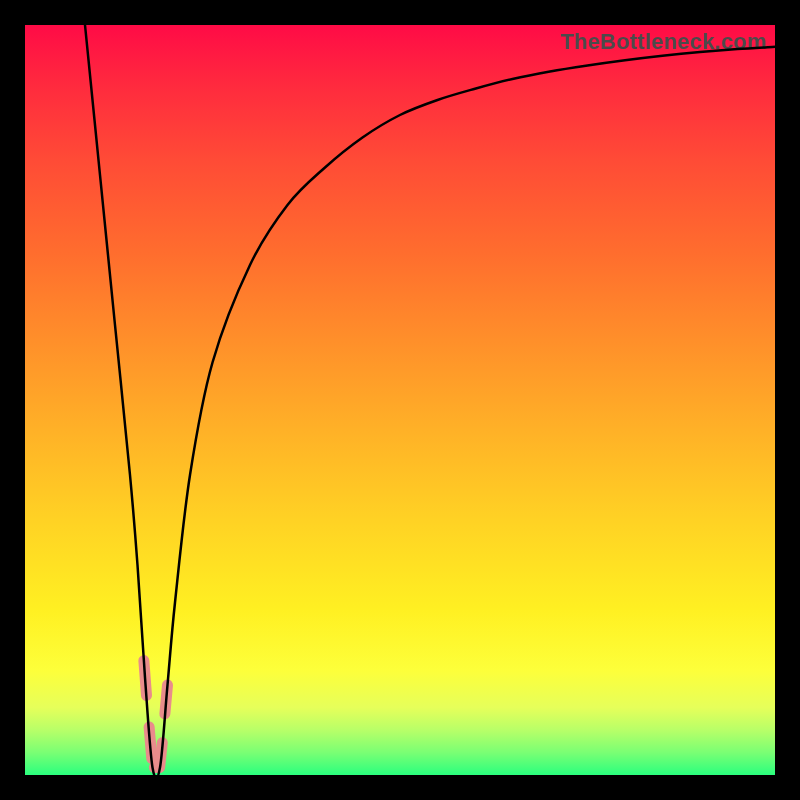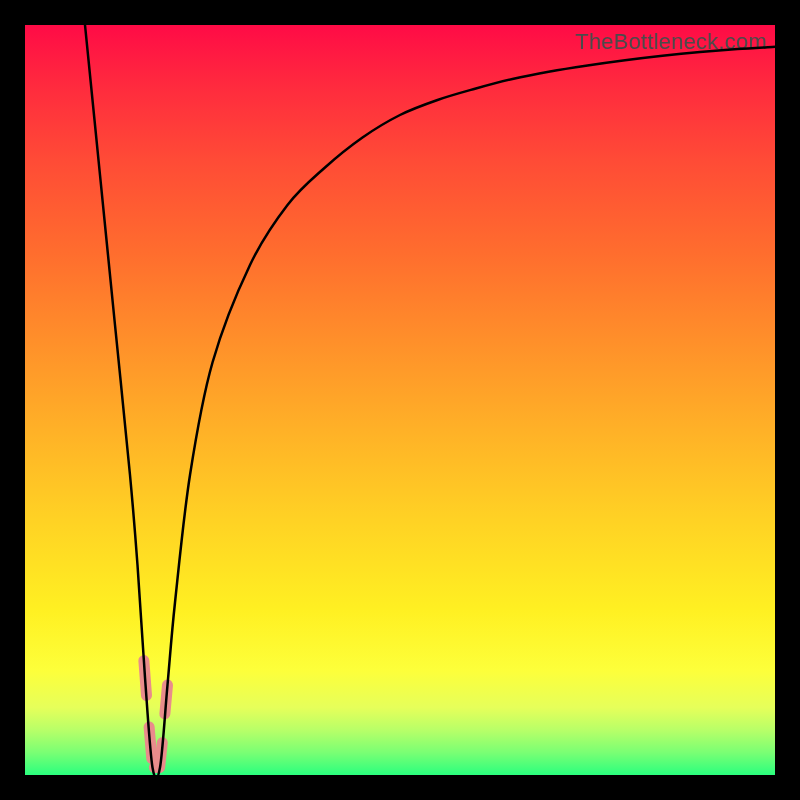--- a/index.html
+++ b/index.html
@@ -40,21 +40,21 @@
       #7aff74 97%,
       #2bff7e 100%
     );
   }
   .watermark {
     position: absolute;
     top: 4px;
     right: 8px;
     color: #4b4b4b;
     font-size: 22px;
-    font-weight: 400;
+    font-weight: 700;
     letter-spacing: 0.2px;
     user-select: none;
   }
   svg.curve {
     position: absolute;
     left: 0;
     top: 0;
     width: 750px;
     height: 750px;
     overflow: visible;

